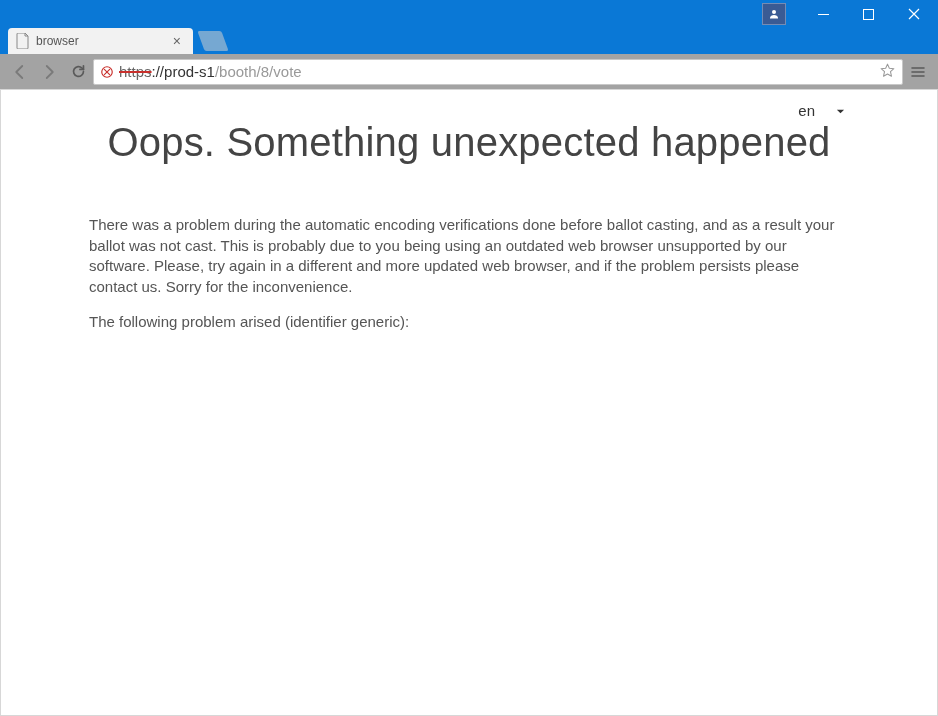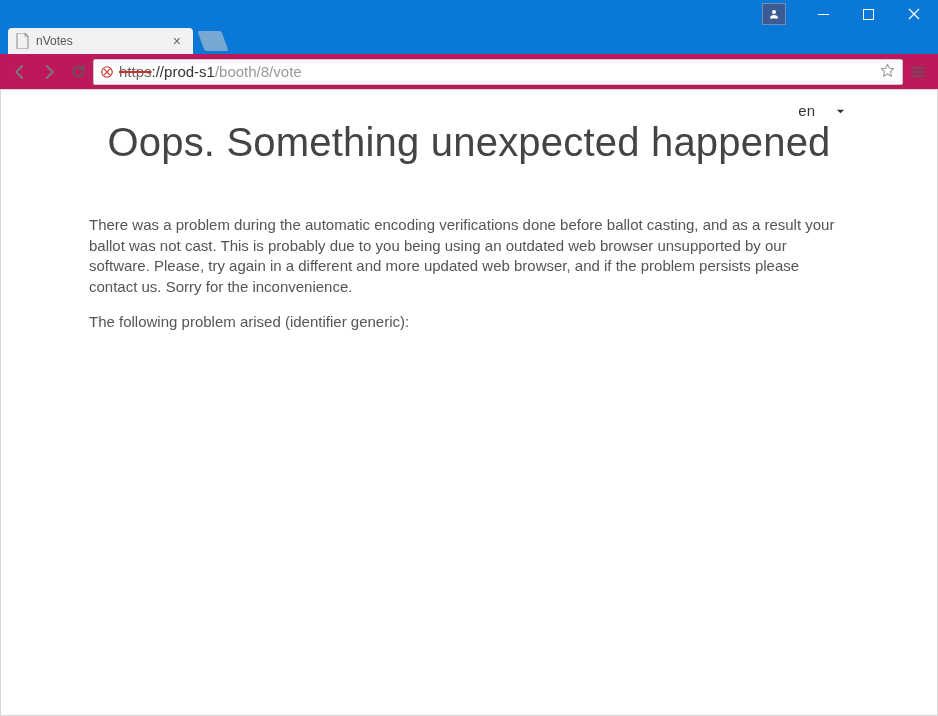--- a/index.html
+++ b/index.html
@@ -84,21 +84,21 @@
       margin-left: 8px;
       margin-bottom: 3px;
       transform: skewX(20deg);
       border-radius: 2px;
       opacity: 0.55;
     }
 
     
     .toolbar {
       height: 36px;
-      background: #be185d;
+      background: #a3a3a3;
       border-bottom: 1px solid #d7d7d7;
       display: flex;
       align-items: center;
       padding: 0 6px;
       gap: 1px;
     }
     .nav-btn {
       width: 28px;
       height: 28px;
       display: flex;
@@ -213,21 +213,21 @@
 </div>
 
 <div class="tabstrip">
   <div class="tab">
     <span class="file-icon">
       <svg width="14" height="16" viewBox="0 0 14 16">
           <path d="M2 0h7l3 3v12a1 1 0 0 1-1 1H2a1 1 0 0 1-1-1V1a1 1 0 0 1 1-1z" fill="none" stroke="#888" stroke-width="1"></path>
           <path d="M9 0v3h3" fill="none" stroke="#888" stroke-width="1"></path>
         </svg>
     </span>
-    <span>nVotes</span>
+    <span>browser</span>
     <span class="tab-close">×</span>
   </div>
   <div class="new-tab"></div>
 </div>
 
 <div class="toolbar">
   <div class="nav-btn">
     <svg width="18" height="18" viewBox="0 0 24 24">
         <path d="M15 4l-8 8 8 8" fill="none" stroke="currentColor" stroke-width="2.4" stroke-linecap="round" stroke-linejoin="round"></path>
       </svg>

